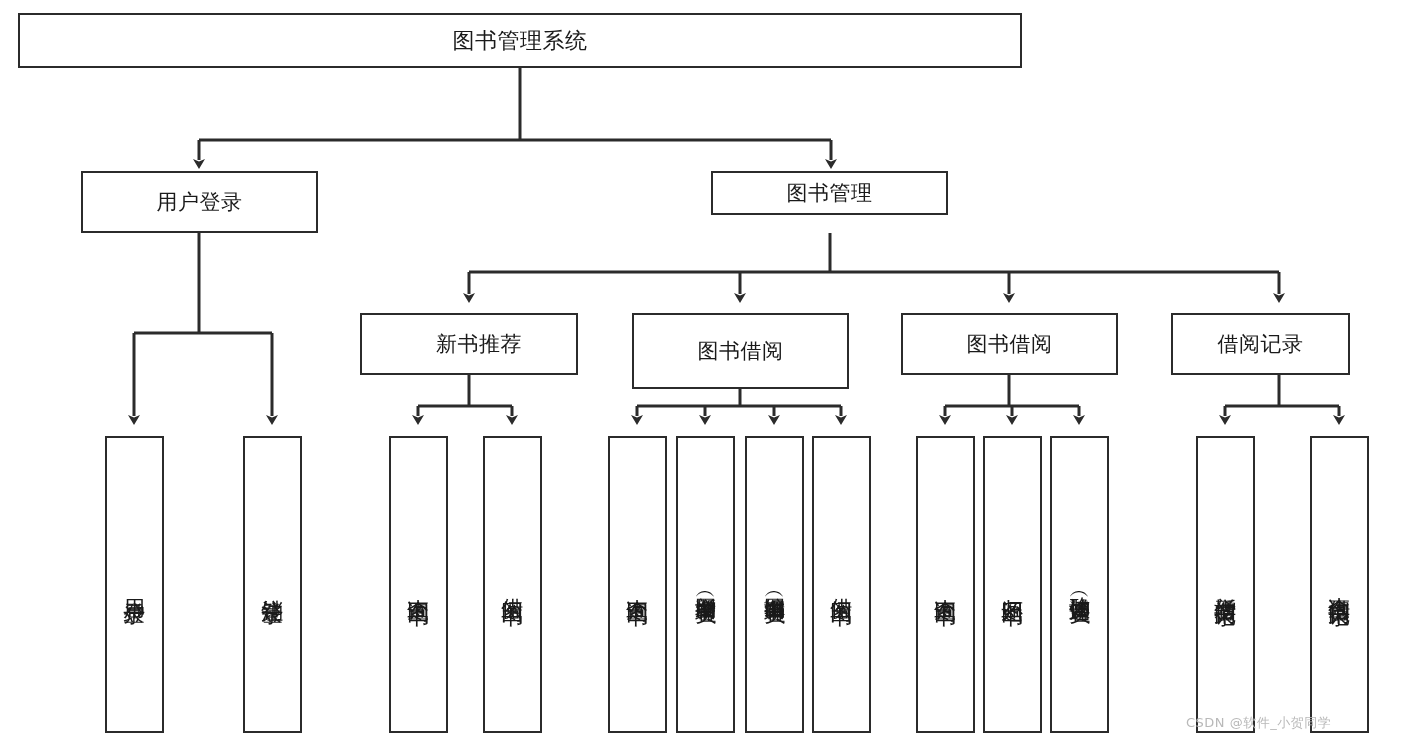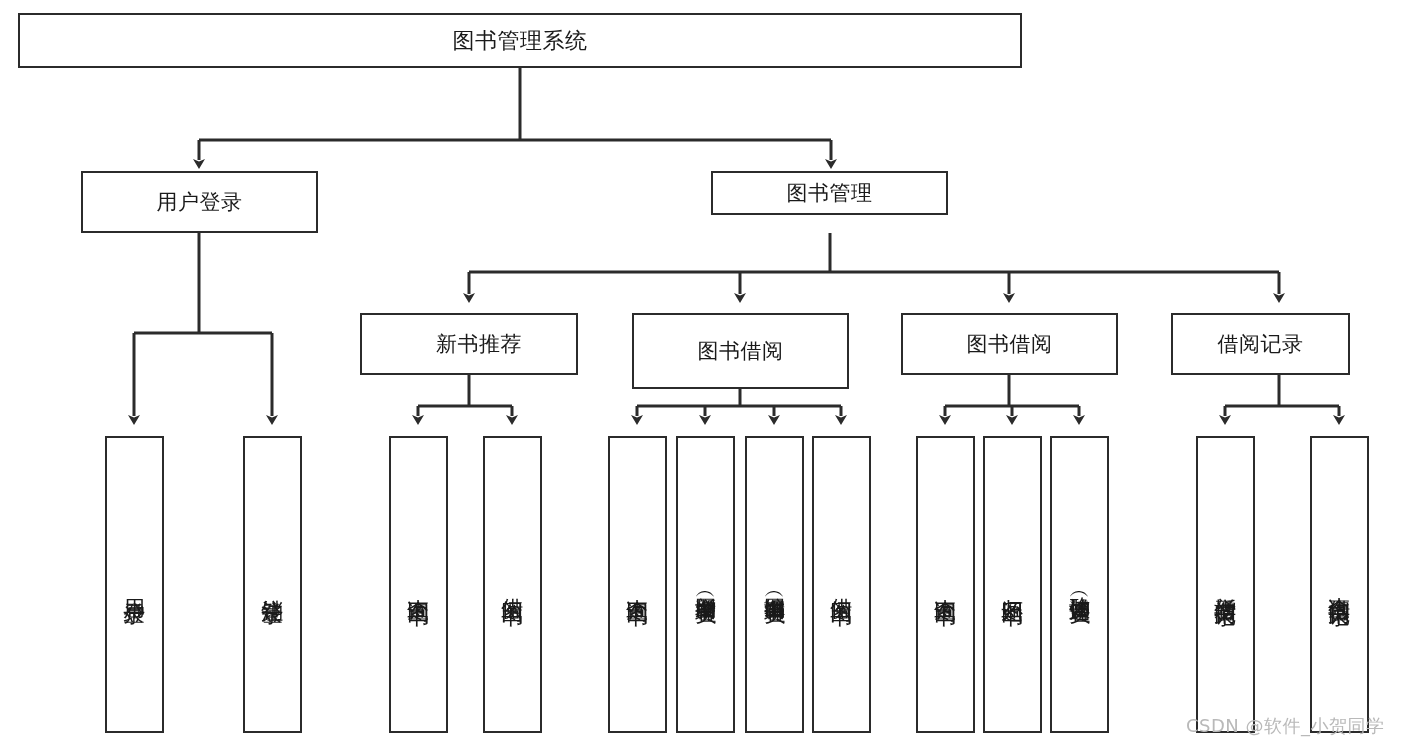--- a/index.html
+++ b/index.html
@@ -60,21 +60,21 @@
     font-size: 22px;
   }
   .node.vertical.tall-text .node-label {
     font-size: 21px;
     letter-spacing: 1px;
   }
   #watermark {
     position: absolute;
     left: 1186px;
     top: 714px;
-    font-size: 18px;
+    font-size: 13px;
     color: #b9b9b9;
     white-space: nowrap;
     letter-spacing: 0.5px;
     pointer-events: none;
   }
 </style>
 </head>
 <body>
 
 <div id="canvas">

